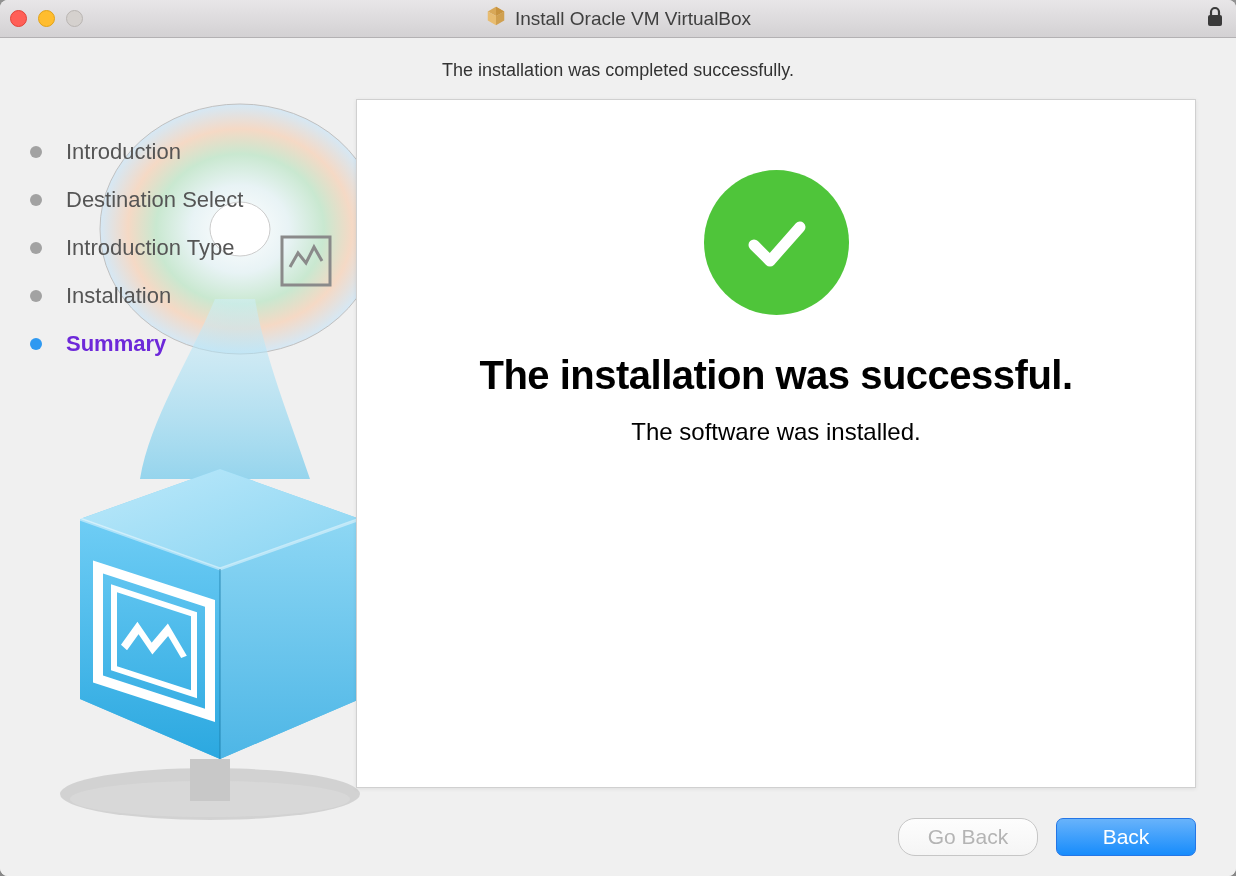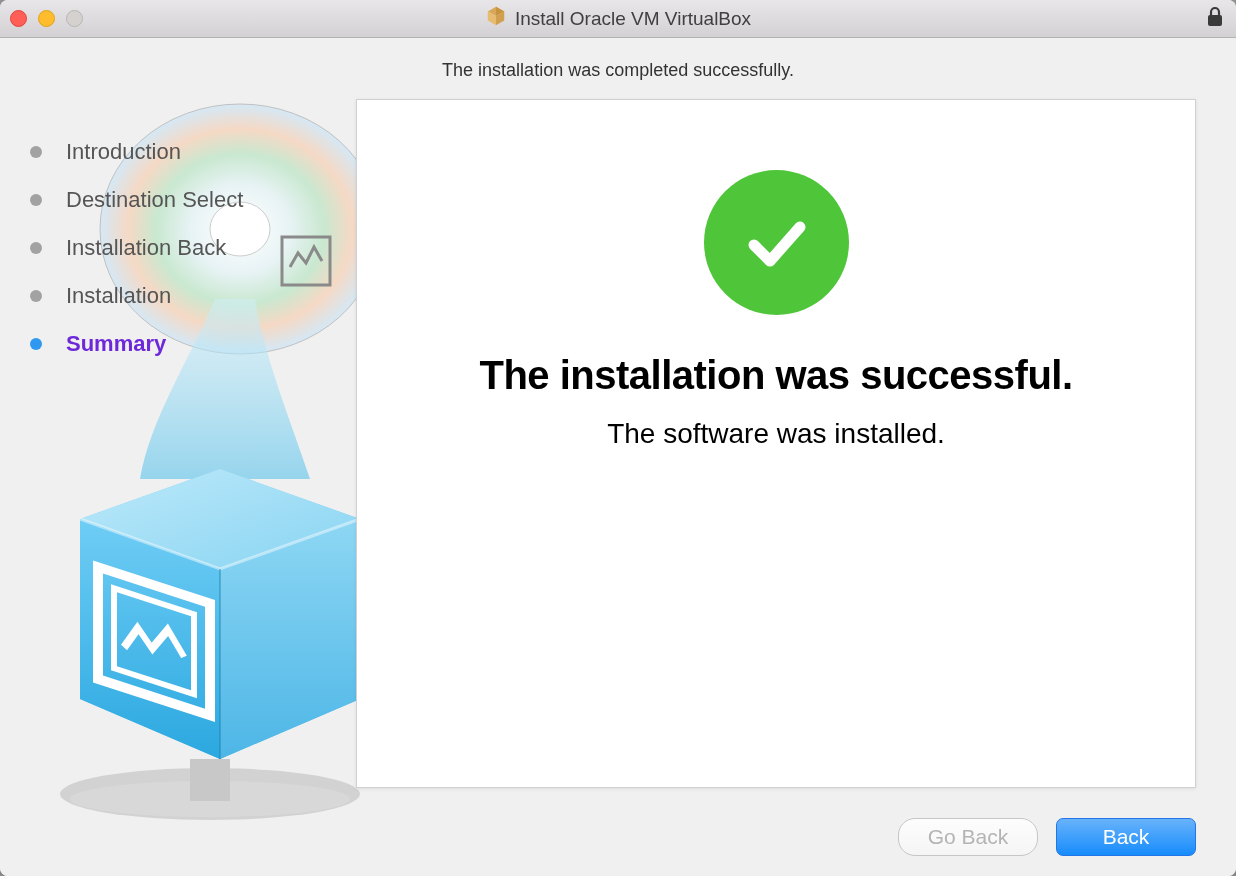--- a/index.html
+++ b/index.html
@@ -143,21 +143,21 @@
       margin-bottom: 38px;
     }
     .panel h1 {
       font-size: 40px;
       font-weight: 700;
       color: #000;
       margin-bottom: 20px;
       letter-spacing: -0.5px;
     }
     .panel p {
-      font-size: 28px;
+      font-size: 24px;
       color: #000;
       font-weight: 400;
       text-align: center;
     }
     .footer {
       height: 78px;
       display: flex;
       justify-content: flex-end;
       align-items: center;
       padding-right: 40px;
@@ -271,21 +271,21 @@
         <div class="step">
           <span class="dot"></span>
           <span>Introduction</span>
         </div>
         <div class="step">
           <span class="dot"></span>
           <span>Destination Select</span>
         </div>
         <div class="step">
           <span class="dot"></span>
-          <span>Installation Back</span>
+          <span>Introduction Type</span>
         </div>
         <div class="step">
           <span class="dot"></span>
           <span>Installation</span>
         </div>
         <div class="step active">
           <span class="dot"></span>
           <span>Summary</span>
         </div>
       </div>

